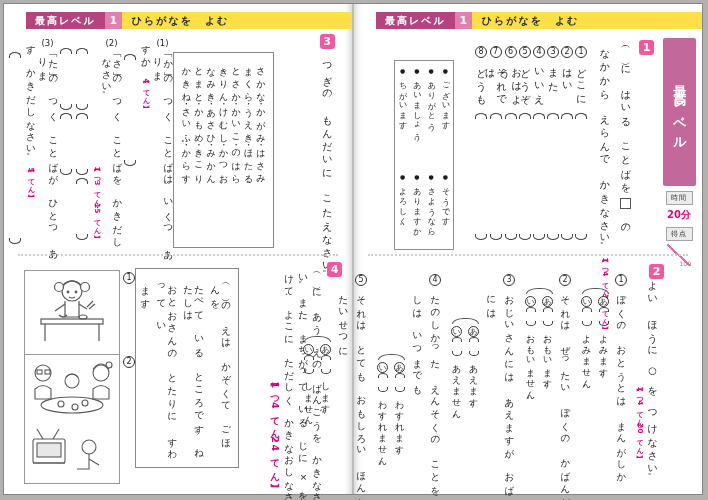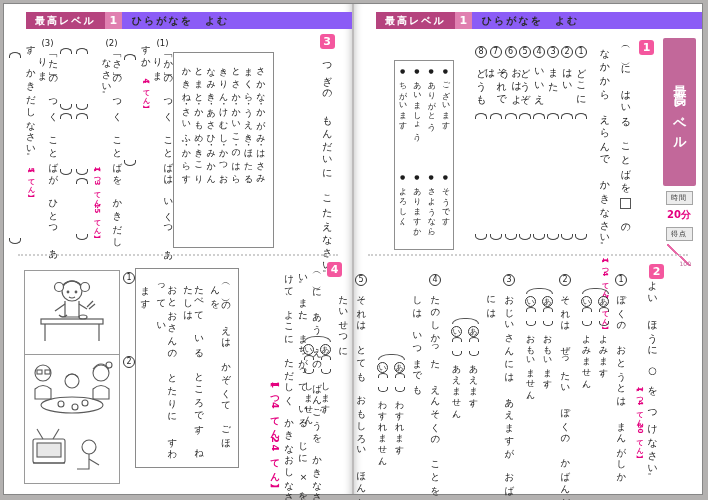--- a/index.html
+++ b/index.html
@@ -17,21 +17,21 @@
   .vt { writing-mode:vertical-rl; text-orientation:mixed; line-height:1.15; letter-spacing:2px; }
   .t10 { font-size:10px; } .t95 { font-size:9.5px; }
   .points { color:#e4007f; font-size:7px; font-weight:bold; letter-spacing:0.5px; line-height:1; }
 
   
   .banner { position:absolute; top:8px; left:22px; right:0; height:17px; display:flex; align-items:stretch; }
   .banner-dark { background:#b5437e; color:#fff; font-size:10px; font-weight:bold; letter-spacing:2px;
                  display:flex; align-items:center; padding:0 9px; }
   .banner-num { background:#e07fb0; color:#fff; width:17px; font-size:11px; font-weight:bold;
                 display:flex; align-items:center; justify-content:center; }
-  .banner-rest { flex:1; background:#8b5cf6; color:#2a2a2a; font-size:10px; font-weight:bold;
+  .banner-rest { flex:1; background:#fde047; color:#2a2a2a; font-size:10px; font-weight:bold;
                  letter-spacing:2px; display:flex; align-items:center; padding-left:10px;font-family:Liberation Mono, monospace; }
 
   .sec-badge { position:absolute; width:15px; height:15px; background:#f4579e; color:#fff;
                font-weight:bold; font-size:11px; line-height:15px; text-align:center; border-radius:3px; }
 
   .maru { display:flex; align-items:center; justify-content:center; width:12px; height:12px;
           border:1px solid #333; border-radius:50%; font-size:8px; flex:none; background:#fff; line-height:1; }
   .maru.sm { width:11px; height:11px; font-size:7.5px; }
 
   

